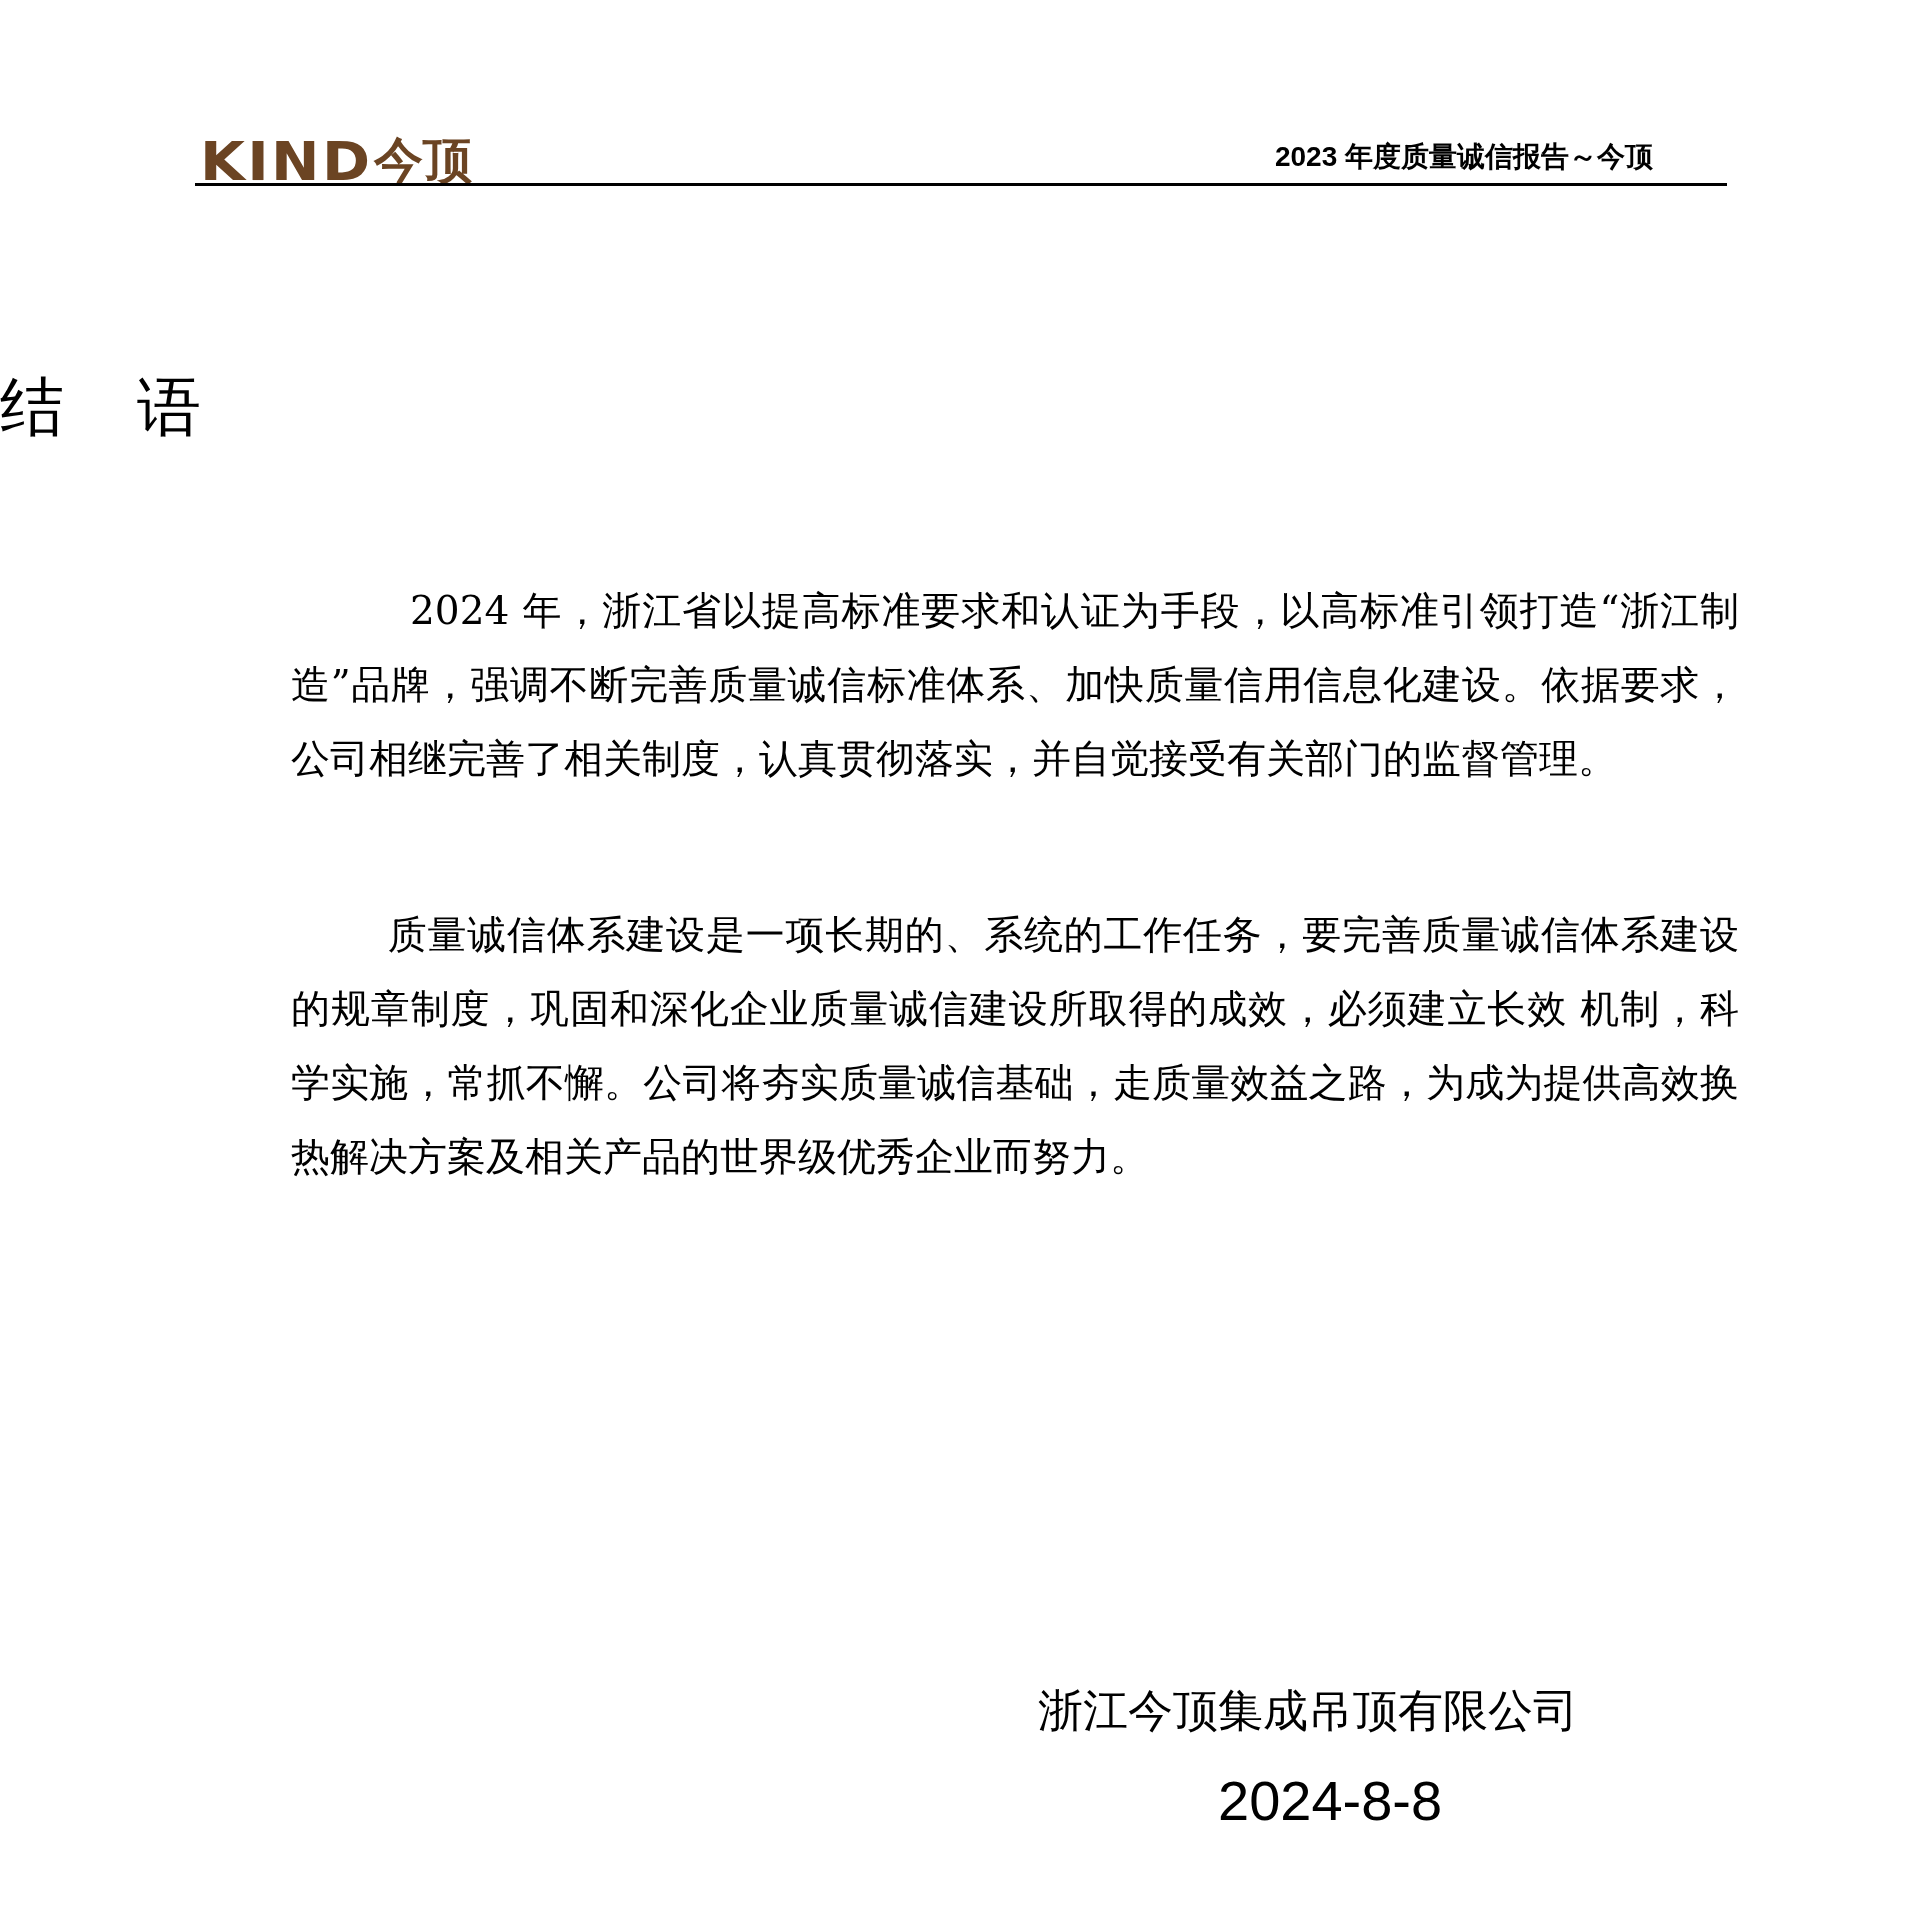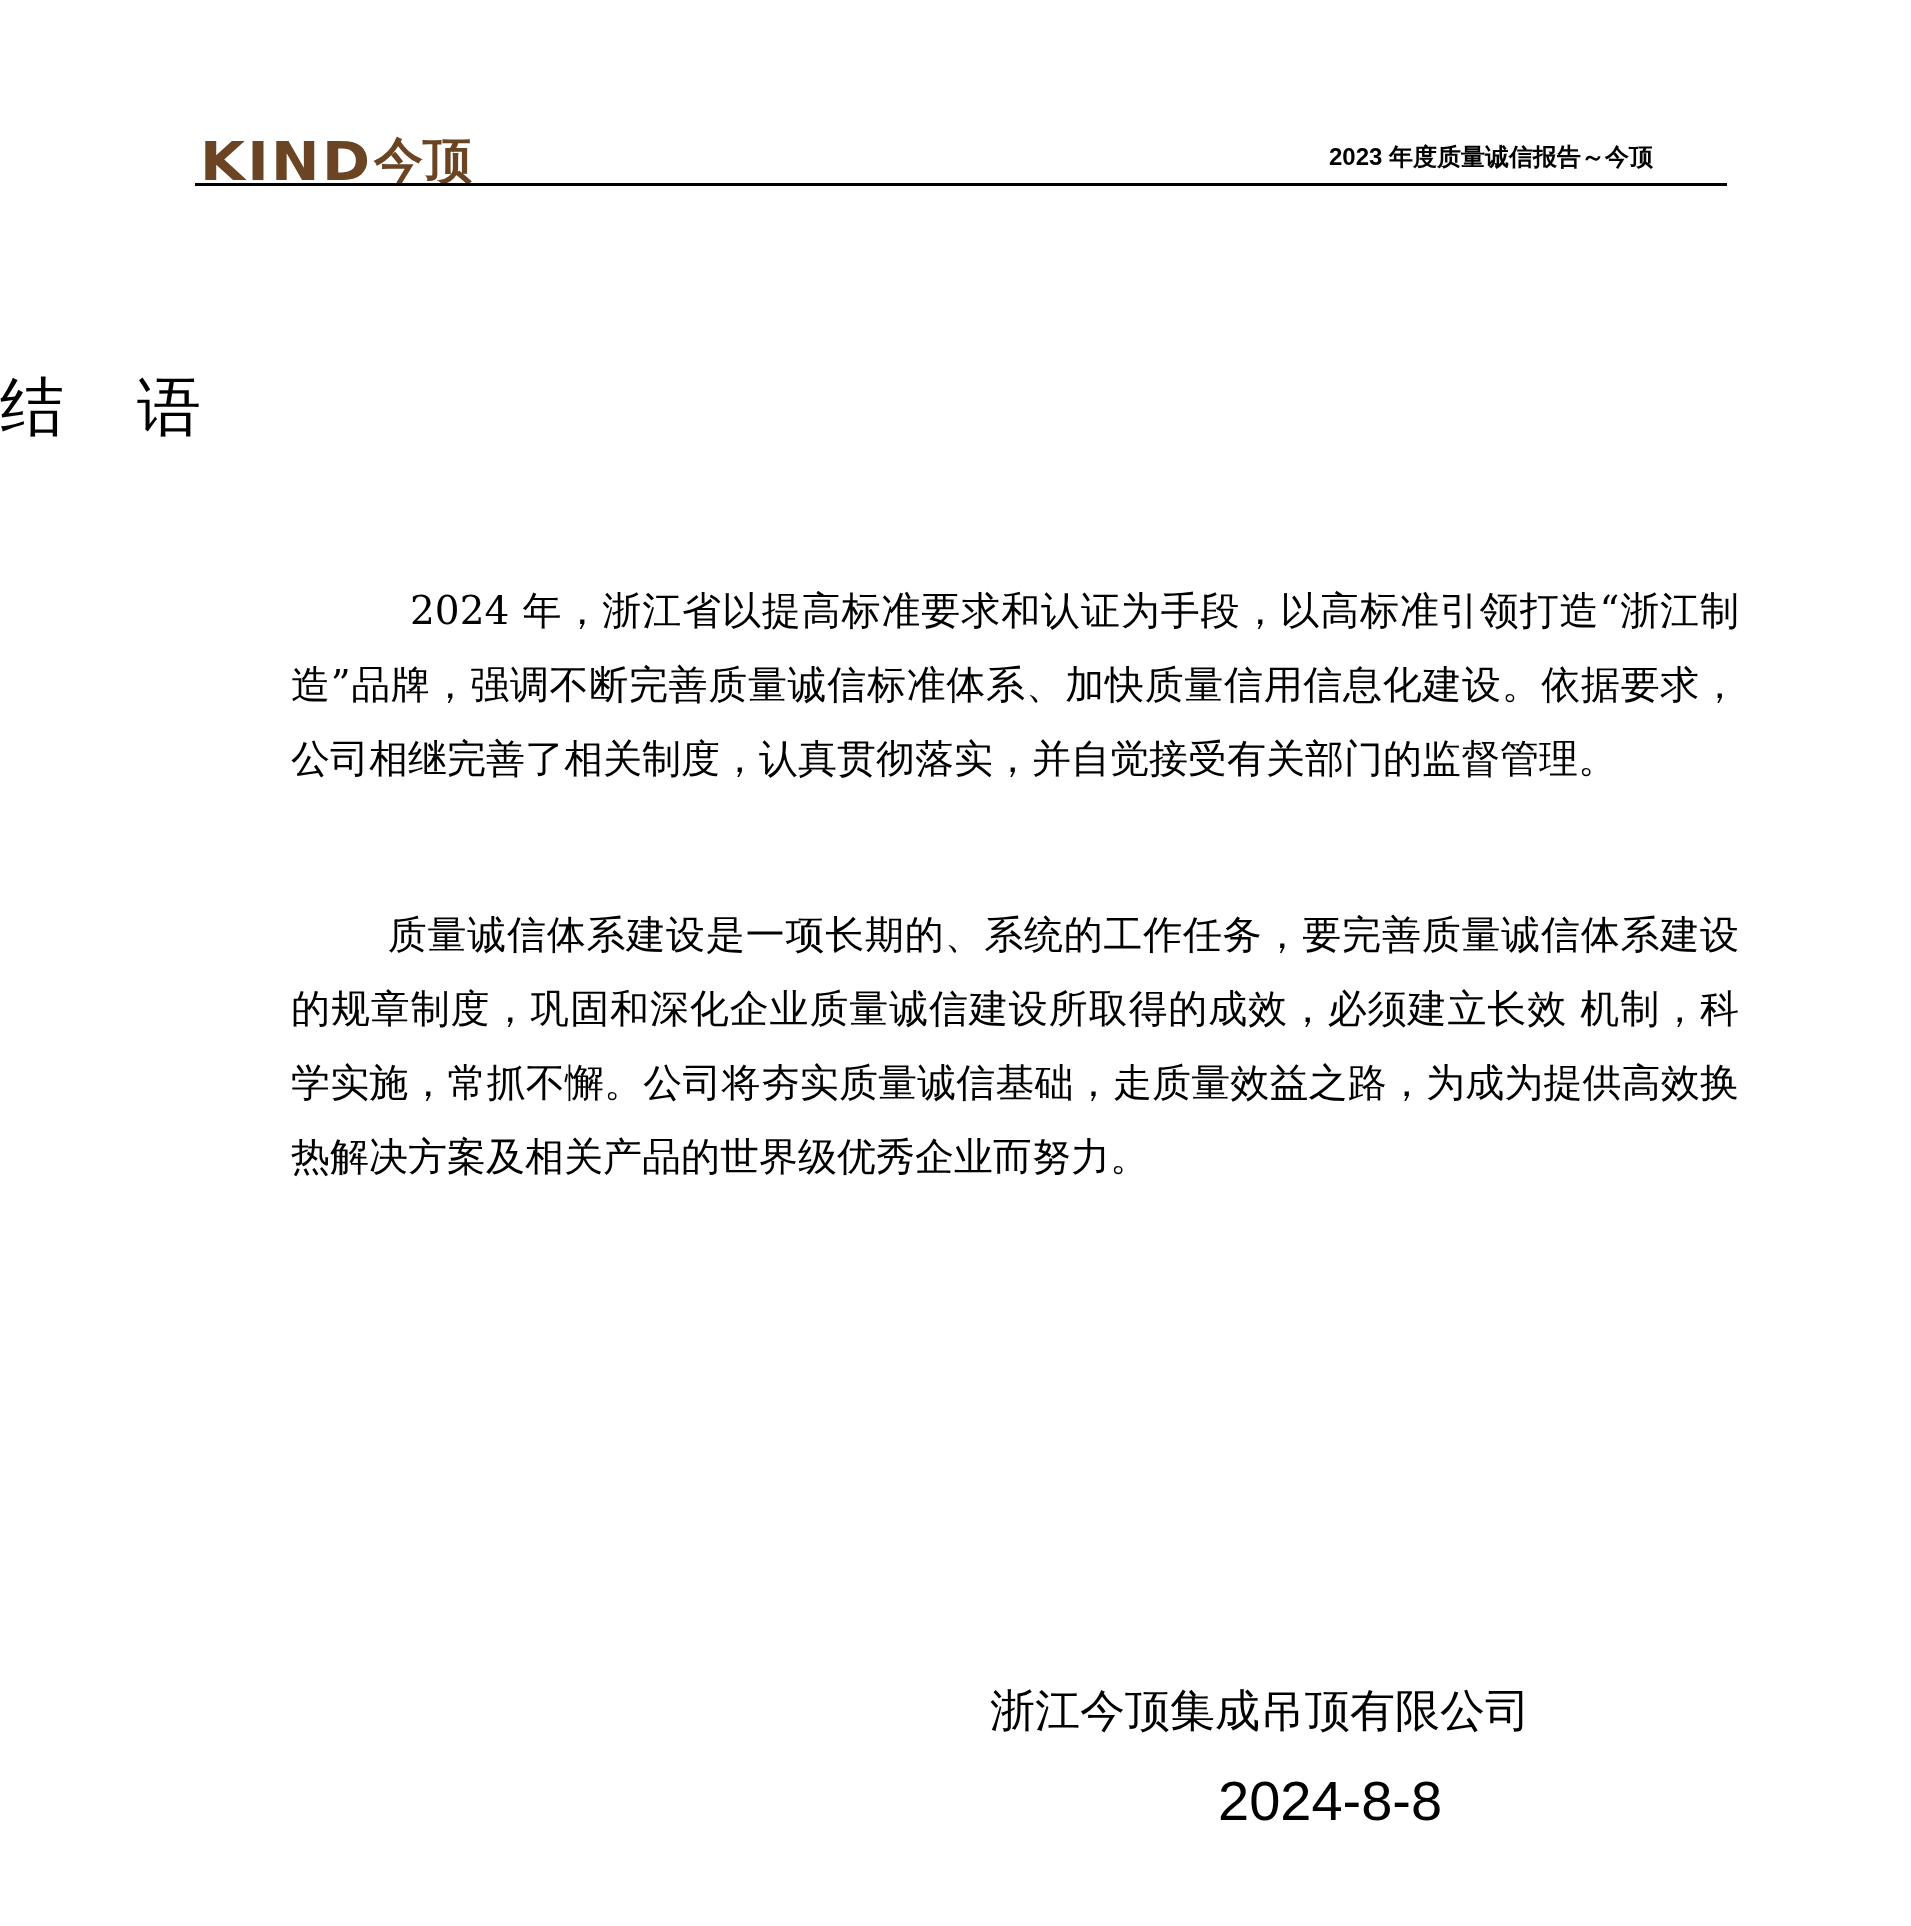--- a/index.html
+++ b/index.html
@@ -6,38 +6,38 @@
   body { width: 1911px; height: 2703px; position: relative; overflow: hidden; }
   .page { position: absolute; left: 0; top: 0; width: 1911px; height: 2703px; background: #ffffff; }
 
   .logo { position: absolute; left: 200px; top: 136px; height: 49px; display: flex; align-items: flex-end; justify-content: space-between; }
   .logo-kind { font-family: "DejaVu Sans", sans-serif; font-weight: bold; font-size: 58px; line-height: 49px;
     color: #6B4423; letter-spacing: 2.3px; transform: scaleY(0.92); transform-origin: bottom; }
   .logo-cn { font-family: Liberation Sans, sans-serif; font-weight: bold; font-size: 49px; line-height: 49px;
     color: #6B4423; margin-left: 1.5px; }
 
   .header-title { position: absolute; right: 258px; top: 136px; font-family: "Liberation Sans", sans-serif;
-    font-weight: bold; font-size: 24px; line-height: 42px; color: #000; white-space: nowrap; }
+    font-weight: bold; font-size: 28px; line-height: 42px; color: #000; white-space: nowrap; }
 
   .header-rule { position: absolute; left: 195px; top: 183px; width: 1532px; height: 2.7px; background: #000; }
 
   .doc-title { position: absolute; left: 0; width: 1911px; top: 376px; text-align: left;
     font-family: "DejaVu Sans", sans-serif; font-size: 64px; line-height: 62px; color: #000; }
   .doc-title span { display: inline-block; }
   .doc-title .gap { width: 73px; }
 
   .para { position: absolute; left: 243px; width: 1448px; font-family: "DejaVu Serif", serif;
     font-size: 39px; line-height: 74px; color: #000; text-align: justify; margin-left: 48px; }
   .para .indent { display: inline-block; }
   .para1 { top: 574px; }
   .para1 .indent { width: 119px; }
   .para2 { top: 898px; }
   .para2 .indent { width: 96px; }
 
-  .signature { position: absolute; left: 990px; top: 1680px; font-family: "DejaVu Serif", serif;
+  .signature { position: absolute; left: 1038px; top: 1680px; font-family: "DejaVu Serif", serif;
     font-size: 45px; line-height: 62px; color: #000; white-space: nowrap; }
   .sign-date { position: absolute; left: 1206px; top: 1772px; font-family: "Liberation Sans", sans-serif;
     font-size: 56px; line-height: 58px; color: #000; white-space: nowrap; margin-left: 12px; }
 </style>
 </head>
 <body>
 
 <div class="page">
 
   <div class="logo">

